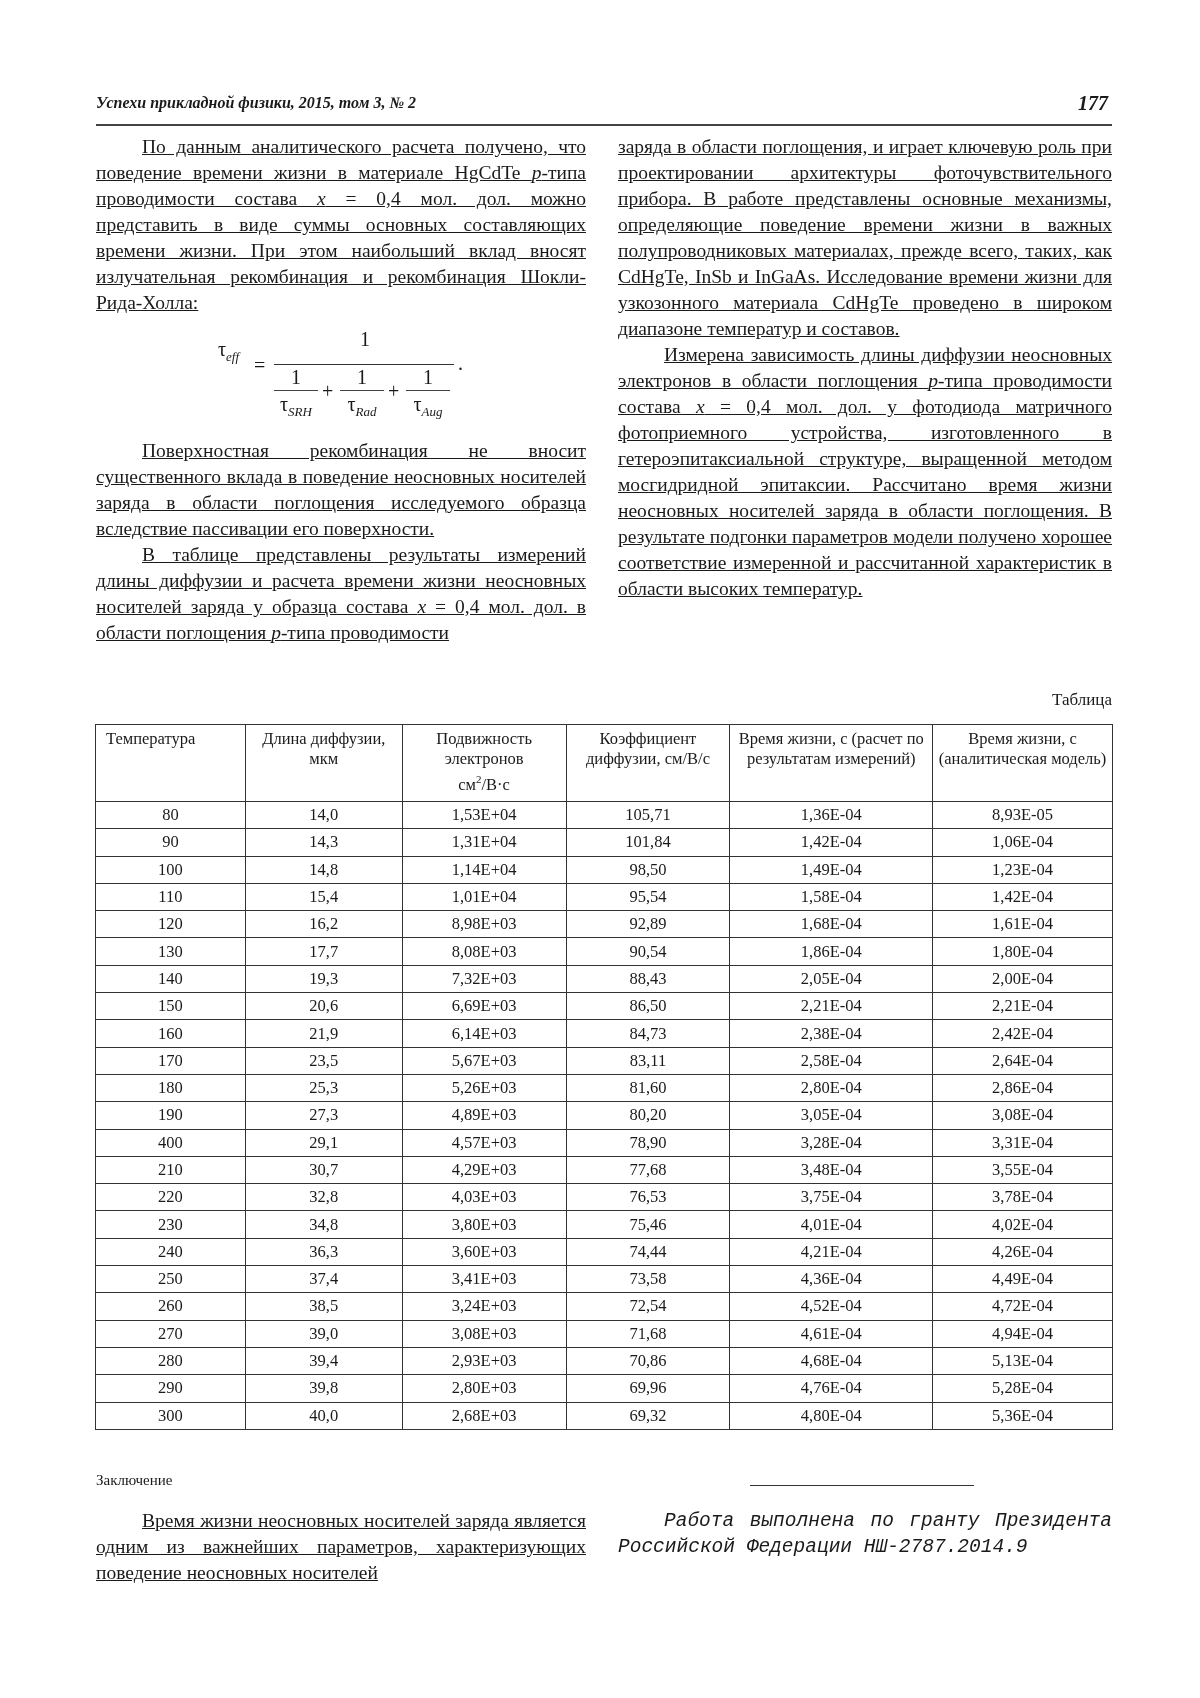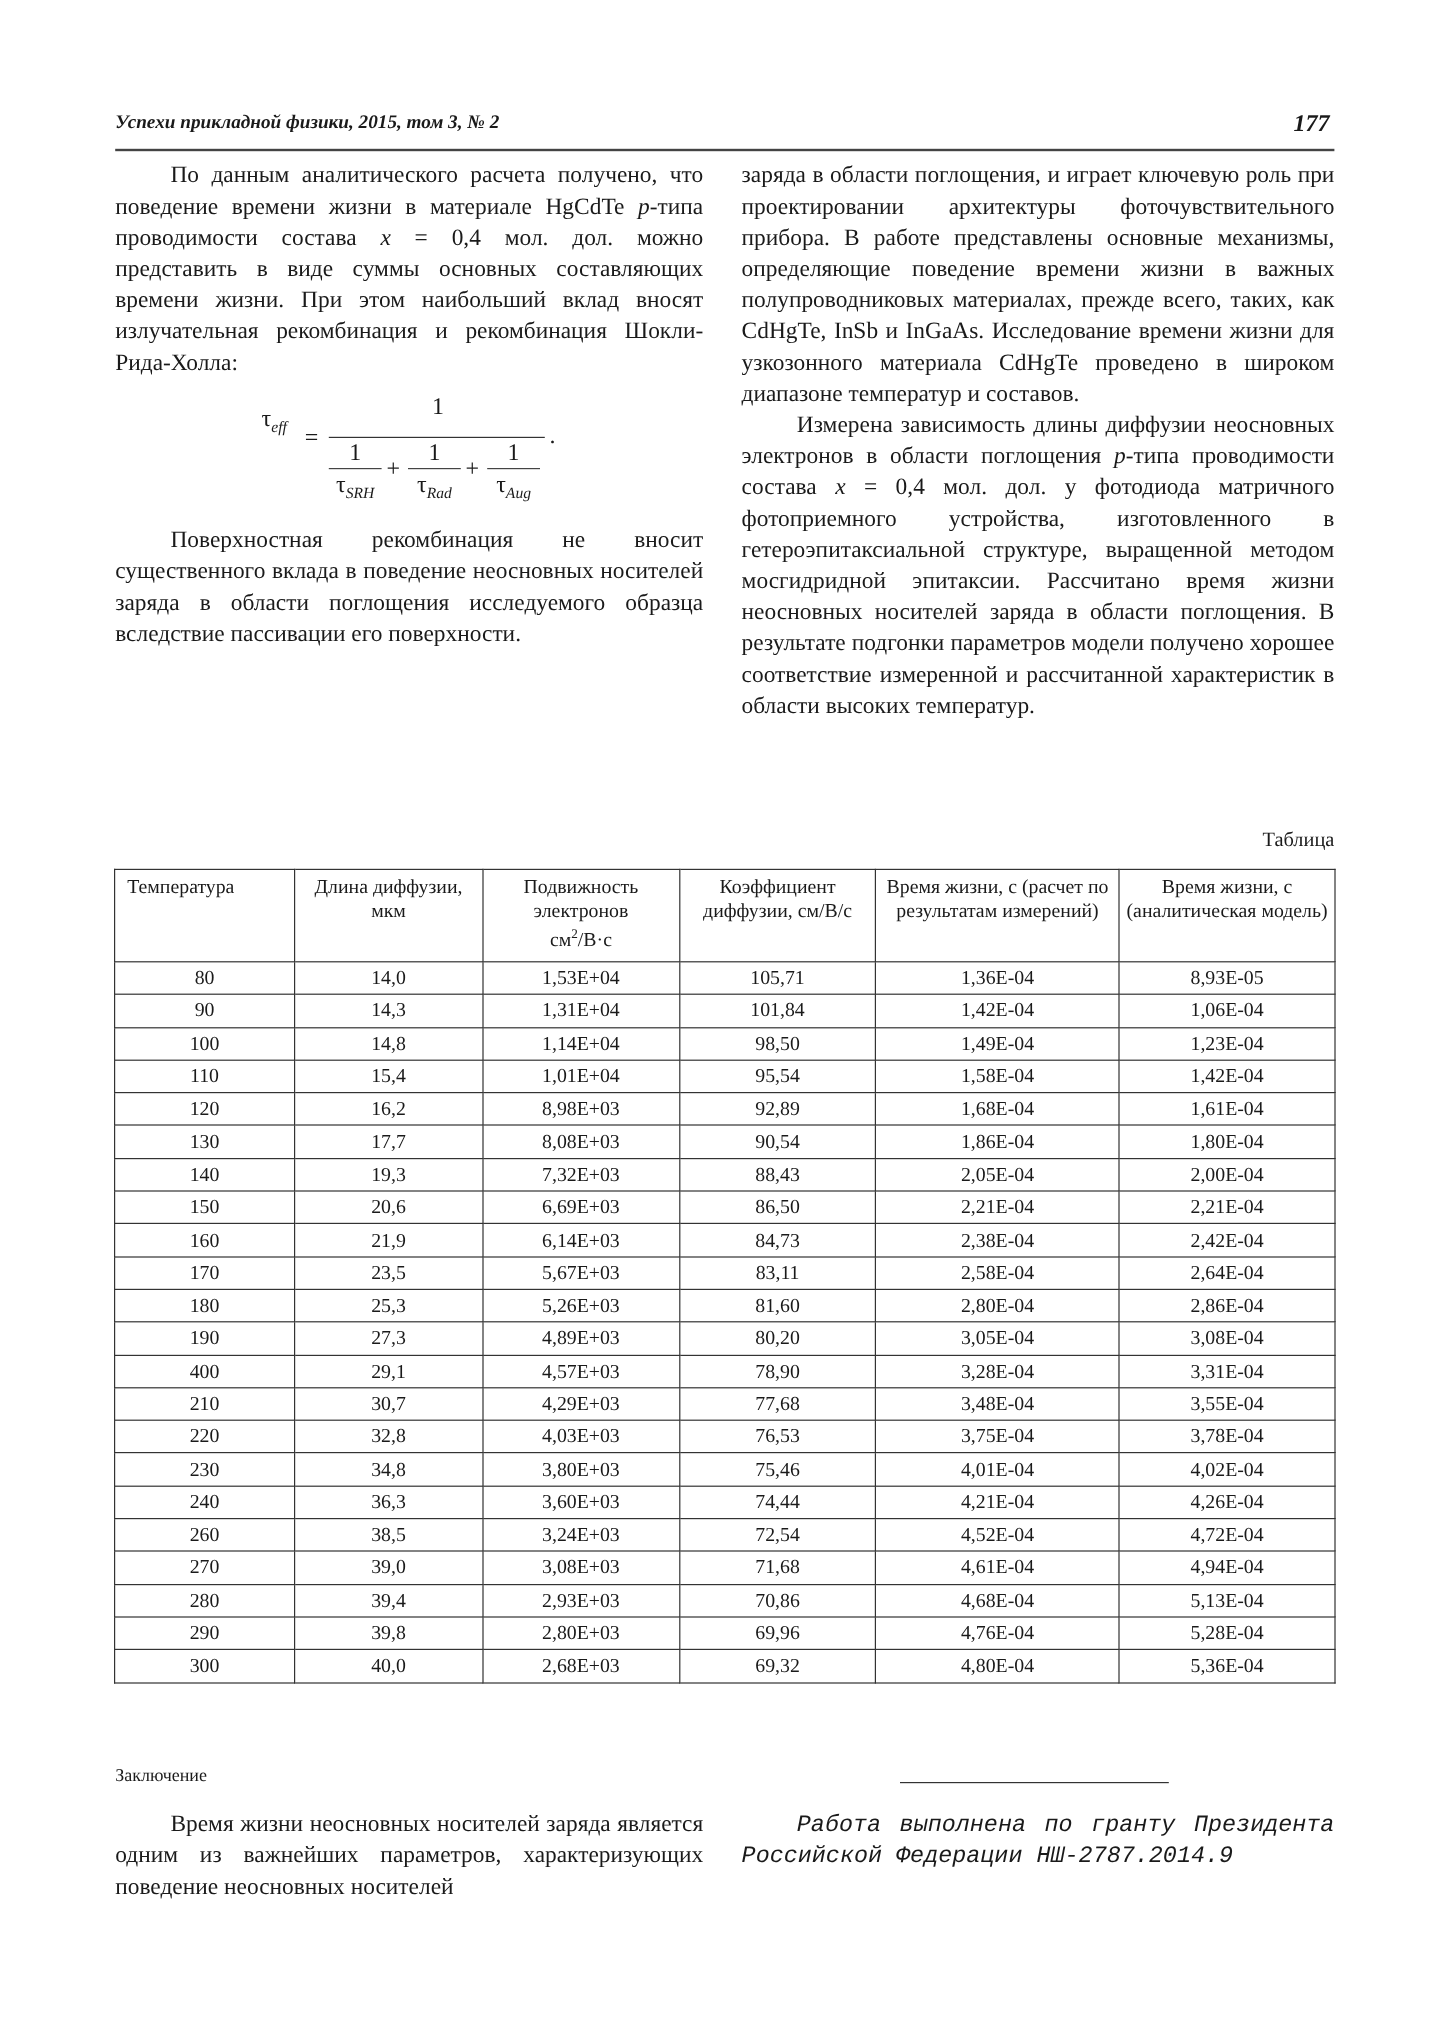--- a/index.html
+++ b/index.html
@@ -4,21 +4,21 @@
 <style>
   html, body { margin: 0; padding: 0; background: #ffffff; }
   body { width: 1200px; height: 1698px; position: relative; overflow: hidden;
          font-family: "Liberation Serif", serif; color: #1a1a1a; }
   .header { position: absolute; left: 96px; top: 94px; width: 1016px; height: 30px; }
   .header .journal { position: absolute; left: 0; top: 0; font-style: italic; font-weight: bold; font-size: 16px; }
   .header .pageno { position: absolute; right: 4px; top: -2px; font-style: italic; font-weight: bold; font-size: 20px; }
   .header-rule { position: absolute; left: 96px; top: 124px; width: 1016px; height: 0; border-top: 2px solid #444; }
 
   .col { position: absolute; font-size: 19.5px; line-height: 26px; text-align: justify; }
-  .col p { margin: 0; }
+  .col p { margin: 0; text-decoration: underline; }
   .col p.ind { text-indent: 46px; }
   .left-col { left: 96px; width: 490px; }
   .right-col { left: 618px; width: 494px; }
   .it { font-style: italic; }
 
   .formula { position: absolute; left: 218px; top: 328px; width: 260px; height: 96px; font-size: 20px; }
   .formula .lhs { position: absolute; left: 0; top: 10px; }
   .formula .lhs sub { font-style: italic; font-size: 13px; }
   .formula .eq { position: absolute; left: 36px; top: 26px; }
   .formula .num1 { position: absolute; left: 142px; top: 0; }
@@ -78,20 +78,21 @@
   <span class="plus" style="left:170px;">+</span>
   <span class="sub" style="left:188px;">
     <span class="n">1</span>
     <span class="bar"></span>
     <span class="d"><span>τ</span><sub>Aug</sub></span>
   </span>
 </div>
 
 <div class="col left-col" style="top:438px;">
   <p class="ind">Поверхностная рекомбинация не вносит существенного вклада в поведение неосновных носителей заряда в области поглощения исследуемого образца вследствие пассивации его поверхности.</p>
+  <p class="ind"><span>В таблице представлены результаты измерений длины диффузии и расчета времени жизни неосновных носителей заряда у образца состава </span><span class="it">x</span><span> = 0,4 мол. дол. в области поглощения </span><span class="it">p</span><span>-типа проводимости</span></p>
 </div>
 
 <div class="col right-col" style="top:134px;">
   <p>заряда в области поглощения, и играет ключевую роль при проектировании архитектуры фоточувствительного прибора. В работе представлены основные механизмы, определяющие поведение времени жизни в важных полупроводниковых материалах, прежде всего, таких, как CdHgTe, InSb и InGaAs. Исследование времени жизни для узкозонного материала CdHgTe проведено в широком диапазоне температур и составов.</p>
   <p class="ind"><span>Измерена зависимость длины диффузии неосновных электронов в области поглощения </span><span class="it">p</span><span>-типа проводимости состава </span><span class="it">x</span><span> = 0,4 мол. дол. у фотодиода матричного фотоприемного устройства, изготовленного в гетероэпитаксиальной структуре, выращенной методом мосгидридной эпитаксии. Рассчитано время жизни неосновных носителей заряда в области поглощения. В результате подгонки параметров модели получено хорошее соответствие измеренной и рассчитанной характеристик в области высоких температур.</span></p>
 </div>
 
 <div class="table-caption">Таблица</div>
 <table class="data">
   <colgroup>
@@ -243,20 +244,28 @@
       </tr>
       <tr>
         <td>240</td>
         <td>36,3</td>
         <td>3,60E+03</td>
         <td>74,44</td>
         <td>4,21E-04</td>
         <td>4,26E-04</td>
       </tr>
       <tr>
+        <td>250</td>
+        <td>37,4</td>
+        <td>3,41E+03</td>
+        <td>73,58</td>
+        <td>4,36E-04</td>
+        <td>4,49E-04</td>
+      </tr>
+      <tr>
         <td>260</td>
         <td>38,5</td>
         <td>3,24E+03</td>
         <td>72,54</td>
         <td>4,52E-04</td>
         <td>4,72E-04</td>
       </tr>
       <tr>
         <td>270</td>
         <td>39,0</td>

